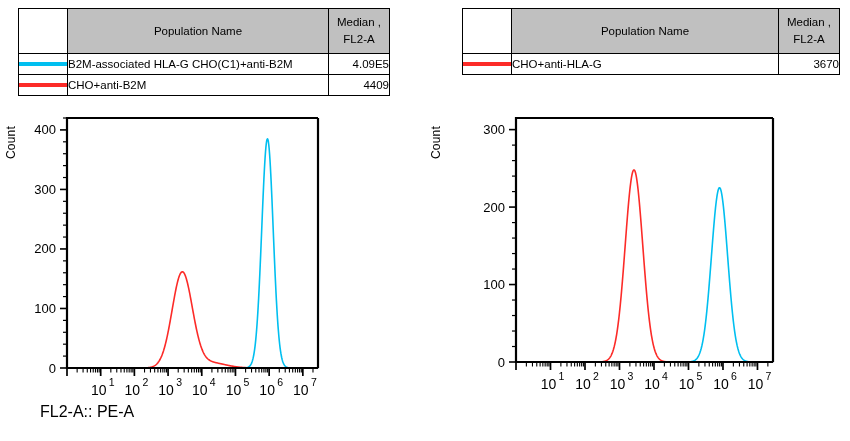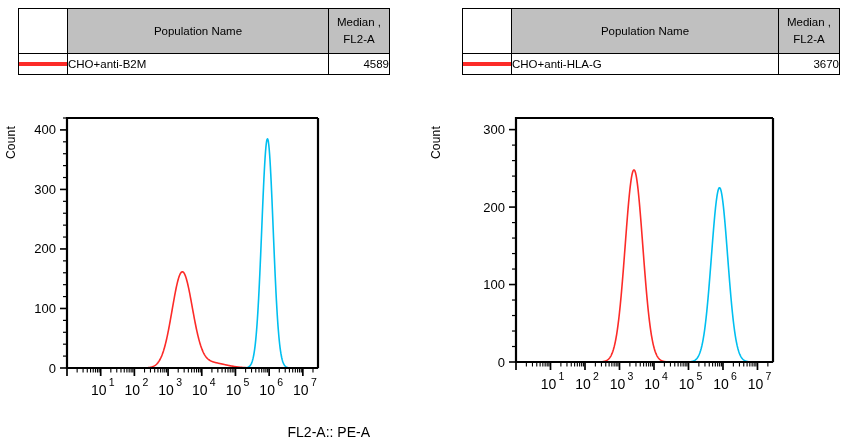--- a/index.html
+++ b/index.html
@@ -98,24 +98,24 @@
     top: 126px;
     width: 16px;
     text-align: center;
     font-size: 12px;
     writing-mode: vertical-rl;
     transform: rotate(180deg);
     letter-spacing: 0.2px;
   }
   .axis-x-title {
     position: absolute;
-    top: 424px;
+    top: 403px;
     width: 330px;
-    text-align: right;
-    font-size: 14px;
+    text-align: left;
+    font-size: 16px;
   }
   #panel-left  .axis-x-title { left: 40px; }
 
   svg { display: block; }
   .tick-txt { font-family: "Liberation Sans", sans-serif; fill: #000; }
 </style>
 </head>
 <body>
 
 <div class="panel" id="panel-left">
@@ -129,24 +129,31 @@
         </th>
         <th class="col-median">
           <span class="th-median">Median ,</span>
           <span class="th-median">FL2-A</span>
         </th>
       </tr>
     </thead>
     <tbody>
       <tr>
         <td class="cell-swatch">
+          <span class="swatch-line" id="sw-l0" style="background: rgb(0, 191, 240);"></span>
+        </td>
+        <td class="cell-name">B2M-associated HLA-G CHO(C1)+anti-B2M</td>
+        <td class="cell-median">4.09E5</td>
+      </tr>
+      <tr>
+        <td class="cell-swatch">
           <span class="swatch-line" id="sw-l1" style="background: rgb(252, 43, 40);"></span>
         </td>
         <td class="cell-name">CHO+anti-B2M</td>
-        <td class="cell-median">4589</td>
+        <td class="cell-median">4409</td>
       </tr>
     </tbody>
   </table>
 
   <div class="axis-y-title">Count</div>
 
   <div class="plot-wrap">
     <svg id="svg-left" width="425" height="300" viewBox="0 0 425 300">
         <polyline points="67.00,264.00 67.40,264.00 67.81,264.00 68.21,264.00 68.62,264.00 69.02,264.00 69.43,264.00 69.83,264.00 70.23,264.00 70.64,264.00 71.04,264.00 71.45,264.00 71.85,264.00 72.26,264.00 72.66,264.00 73.06,264.00 73.47,264.00 73.87,264.00 74.28,264.00 74.68,264.00 75.09,264.00 75.49,264.00 75.89,264.00 76.30,264.00 76.70,264.00 77.11,264.00 77.51,264.00 77.92,264.00 78.32,264.00 78.72,264.00 79.13,264.00 79.53,264.00 79.94,264.00 80.34,264.00 80.75,264.00 81.15,264.00 81.55,264.00 81.96,264.00 82.36,264.00 82.77,264.00 83.17,264.00 83.58,264.00 83.98,264.00 84.38,264.00 84.79,264.00 85.19,264.00 85.60,264.00 86.00,264.00 86.41,264.00 86.81,264.00 87.21,264.00 87.62,264.00 88.02,264.00 88.43,264.00 88.83,264.00 89.24,264.00 89.64,264.00 90.04,264.00 90.45,264.00 90.85,264.00 91.26,264.00 91.66,264.00 92.07,264.00 92.47,264.00 92.87,264.00 93.28,264.00 93.68,264.00 94.09,264.00 94.49,264.00 94.90,264.00 95.30,264.00 95.70,264.00 96.11,264.00 96.51,264.00 96.92,264.00 97.32,264.00 97.73,264.00 98.13,264.00 98.54,264.00 98.94,264.00 99.34,264.00 99.75,264.00 100.15,264.00 100.56,264.00 100.96,264.00 101.37,264.00 101.77,264.00 102.17,264.00 102.58,264.00 102.98,264.00 103.39,264.00 103.79,264.00 104.20,264.00 104.60,264.00 105.00,264.00 105.41,264.00 105.81,264.00 106.22,264.00 106.62,264.00 107.03,264.00 107.43,264.00 107.83,264.00 108.24,264.00 108.64,264.00 109.05,264.00 109.45,264.00 109.86,264.00 110.26,264.00 110.66,264.00 111.07,264.00 111.47,264.00 111.88,264.00 112.28,264.00 112.69,264.00 113.09,264.00 113.49,264.00 113.90,264.00 114.30,264.00 114.71,264.00 115.11,264.00 115.52,264.00 115.92,264.00 116.32,264.00 116.73,264.00 117.13,264.00 117.54,264.00 117.94,264.00 118.35,264.00 118.75,264.00 119.15,264.00 119.56,264.00 119.96,264.00 120.37,264.00 120.77,264.00 121.18,264.00 121.58,264.00 121.98,264.00 122.39,264.00 122.79,264.00 123.20,264.00 123.60,264.00 124.01,264.00 124.41,264.00 124.81,264.00 125.22,264.00 125.62,264.00 126.03,264.00 126.43,264.00 126.84,264.00 127.24,264.00 127.64,264.00 128.05,264.00 128.45,264.00 128.86,264.00 129.26,264.00 129.67,264.00 130.07,264.00 130.47,264.00 130.88,264.00 131.28,264.00 131.69,264.00 132.09,264.00 132.50,264.00 132.90,264.00 133.30,264.00 133.71,264.00 134.11,264.00 134.52,264.00 134.92,264.00 135.33,264.00 135.73,264.00 136.13,264.00 136.54,264.00 136.94,264.00 137.35,264.00 137.75,264.00 138.16,264.00 138.56,264.00 138.96,264.00 139.37,264.00 139.77,264.00 140.18,264.00 140.58,264.00 140.99,264.00 141.39,264.00 141.79,264.00 142.20,264.00 142.60,264.00 143.01,264.00 143.41,264.00 143.82,264.00 144.22,264.00 144.62,264.00 145.03,264.00 145.43,264.00 145.84,264.00 146.24,263.83 146.65,263.80 147.05,263.78 147.45,263.74 147.86,263.70 148.26,263.66 148.67,263.61 149.07,263.56 149.48,263.50 149.88,263.43 150.28,263.35 150.69,263.26 151.09,263.17 151.50,263.06 151.90,262.94 152.31,262.80 152.71,262.66 153.11,262.49 153.52,262.31 153.92,262.10 154.33,261.88 154.73,261.64 155.14,261.37 155.54,261.07 155.94,260.75 156.35,260.40 156.75,260.01 157.16,259.59 157.56,259.13 157.97,258.64 158.37,258.10 158.78,257.53 159.18,256.90 159.58,256.23 159.99,255.51 160.39,254.74 160.80,253.91 161.20,253.02 161.61,252.08 162.01,251.08 162.41,250.01 162.82,248.88 163.22,247.69 163.63,246.43 164.03,245.10 164.44,243.71 164.84,242.24 165.24,240.71 165.65,239.11 166.05,237.44 166.46,235.71 166.86,233.91 167.27,232.05 167.67,230.12 168.07,228.14 168.48,226.11 168.88,224.02 169.29,221.88 169.69,219.70 170.10,217.48 170.50,215.23 170.90,212.95 171.31,210.65 171.71,208.33 172.12,206.01 172.52,203.68 172.93,201.36 173.33,199.06 173.73,196.78 174.14,194.53 174.54,192.31 174.95,190.15 175.35,188.04 175.76,185.99 176.16,184.02 176.56,182.13 176.97,180.32 177.37,178.61 177.78,177.00 178.18,175.51 178.59,174.13 178.99,172.87 179.39,171.74 179.80,170.75 180.20,169.89 180.61,169.17 181.01,168.60 181.42,168.18 181.82,167.91 182.22,167.78 182.63,167.81 183.03,167.99 183.44,168.32 183.84,168.79 184.25,169.41 184.65,170.17 185.05,171.07 185.46,172.10 185.86,173.26 186.27,174.54 186.67,175.94 187.08,177.45 187.48,179.06 187.88,180.77 188.29,182.56 188.69,184.44 189.10,186.39 189.50,188.40 189.91,190.46 190.31,192.57 190.71,194.73 191.12,196.91 191.52,199.11 191.93,201.33 192.33,203.56 192.74,205.78 193.14,208.00 193.54,210.20 193.95,212.38 194.35,214.54 194.76,216.66 195.16,218.74 195.57,220.78 195.97,222.78 196.37,224.72 196.78,226.61 197.18,228.44 197.59,230.21 197.99,231.92 198.40,233.56 198.80,235.14 199.20,236.66 199.61,238.10 200.01,239.48 200.42,240.80 200.82,242.05 201.23,243.23 201.63,244.35 202.03,245.41 202.44,246.41 202.84,247.35 203.25,248.23 203.65,249.05 204.06,249.82 204.46,250.54 204.86,251.21 205.27,251.84 205.67,252.42 206.08,252.96 206.48,253.45 206.89,253.92 207.29,254.34 207.69,254.74 208.10,255.10 208.50,255.43 208.91,255.74 209.31,256.03 209.72,256.29 210.12,256.53 210.52,256.75 210.93,256.96 211.33,257.15 211.74,257.33 212.14,257.50 212.55,257.65 212.95,257.79 213.35,257.93 213.76,258.06 214.16,258.18 214.57,258.29 214.97,258.40 215.38,258.51 215.78,258.61 216.18,258.71 216.59,258.81 216.99,258.90 217.40,258.99 217.80,259.08 218.21,259.17 218.61,259.26 219.02,259.35 219.42,259.44 219.82,259.53 220.23,259.62 220.63,259.70 221.04,259.79 221.44,259.88 221.85,259.97 222.25,260.06 222.65,260.15 223.06,260.24 223.46,260.33 223.87,260.41 224.27,260.50 224.68,260.59 225.08,260.68 225.48,260.77 225.89,260.86 226.29,260.95 226.70,261.03 227.10,261.12 227.51,261.21 227.91,261.29 228.31,261.38 228.72,261.46 229.12,261.54 229.53,261.62 229.93,261.70 230.34,261.78 230.74,261.86 231.14,261.94 231.55,262.01 231.95,262.09 232.36,262.16 232.76,262.23 233.17,262.30 233.57,262.37 233.97,262.44 234.38,262.50 234.78,262.56 235.19,262.62 235.59,262.68 236.00,262.74 236.40,262.80 236.80,262.85 237.21,262.91 237.61,262.96 238.02,263.01 238.42,263.05 238.83,263.10 239.23,263.14 239.63,263.19 240.04,263.23 240.44,263.27 240.85,263.31 241.25,263.34 241.66,263.38 242.06,263.41 242.46,263.44 242.87,263.48 243.27,263.50 243.68,263.53 244.08,263.56 244.49,263.59 244.89,263.61 245.29,263.63 245.70,263.66 246.10,263.68 246.51,263.70 246.91,263.71 247.32,263.73 247.72,263.75 248.12,263.77 248.53,263.78 248.93,263.80 249.34,263.81 249.74,263.82 250.15,263.83 250.55,263.85 250.95,264.00 251.36,264.00 251.76,264.00 252.17,264.00 252.57,264.00 252.98,264.00 253.38,264.00 253.78,264.00 254.19,264.00 254.59,264.00 255.00,264.00 255.40,264.00 255.81,264.00 256.21,264.00 256.61,264.00 257.02,264.00 257.42,264.00 257.83,264.00 258.23,264.00 258.64,264.00 259.04,264.00 259.44,264.00 259.85,264.00 260.25,264.00 260.66,264.00 261.06,264.00 261.47,264.00 261.87,264.00 262.27,264.00 262.68,264.00 263.08,264.00 263.49,264.00 263.89,264.00 264.30,264.00 264.70,264.00 265.10,264.00 265.51,264.00 265.91,264.00 266.32,264.00 266.72,264.00 267.13,264.00 267.53,264.00 267.93,264.00 268.34,264.00 268.74,264.00 269.15,264.00 269.55,264.00 269.96,264.00 270.36,264.00 270.76,264.00 271.17,264.00 271.57,264.00 271.98,264.00 272.38,264.00 272.79,264.00 273.19,264.00 273.59,264.00 274.00,264.00 274.40,264.00 274.81,264.00 275.21,264.00 275.62,264.00 276.02,264.00 276.42,264.00 276.83,264.00 277.23,264.00 277.64,264.00 278.04,264.00 278.45,264.00 278.85,264.00 279.26,264.00 279.66,264.00 280.06,264.00 280.47,264.00 280.87,264.00 281.28,264.00 281.68,264.00 282.09,264.00 282.49,264.00 282.89,264.00 283.30,264.00 283.70,264.00 284.11,264.00 284.51,264.00 284.92,264.00 285.32,264.00 285.72,264.00 286.13,264.00 286.53,264.00 286.94,264.00 287.34,264.00 287.75,264.00 288.15,264.00 288.55,264.00 288.96,264.00 289.36,264.00 289.77,264.00 290.17,264.00 290.58,264.00 290.98,264.00 291.38,264.00 291.79,264.00 292.19,264.00 292.60,264.00 293.00,264.00 293.41,264.00 293.81,264.00 294.21,264.00 294.62,264.00 295.02,264.00 295.43,264.00 295.83,264.00 296.24,264.00 296.64,264.00 297.04,264.00 297.45,264.00 297.85,264.00 298.26,264.00 298.66,264.00 299.07,264.00 299.47,264.00 299.87,264.00 300.28,264.00 300.68,264.00 301.09,264.00 301.49,264.00 301.90,264.00 302.30,264.00 302.70,264.00 303.11,264.00 303.51,264.00 303.92,264.00 304.32,264.00 304.73,264.00 305.13,264.00 305.53,264.00 305.94,264.00 306.34,264.00 306.75,264.00 307.15,264.00 307.56,264.00 307.96,264.00 308.36,264.00 308.77,264.00 309.17,264.00 309.58,264.00 309.98,264.00 310.39,264.00 310.79,264.00 311.19,264.00 311.60,264.00 312.00,264.00 312.41,264.00 312.81,264.00 313.22,264.00 313.62,264.00 314.02,264.00 314.43,264.00 314.83,264.00 315.24,264.00 315.64,264.00 316.05,264.00 316.45,264.00 316.85,264.00 317.26,264.00 317.66,264.00" fill="none" stroke="#fc2b28" stroke-width="1.6" stroke-linejoin="round" stroke-linecap="round"></polyline>
         <polyline points="67.00,264.00 67.40,264.00 67.81,264.00 68.21,264.00 68.62,264.00 69.02,264.00 69.43,264.00 69.83,264.00 70.23,264.00 70.64,264.00 71.04,264.00 71.45,264.00 71.85,264.00 72.26,264.00 72.66,264.00 73.06,264.00 73.47,264.00 73.87,264.00 74.28,264.00 74.68,264.00 75.09,264.00 75.49,264.00 75.89,264.00 76.30,264.00 76.70,264.00 77.11,264.00 77.51,264.00 77.92,264.00 78.32,264.00 78.72,264.00 79.13,264.00 79.53,264.00 79.94,264.00 80.34,264.00 80.75,264.00 81.15,264.00 81.55,264.00 81.96,264.00 82.36,264.00 82.77,264.00 83.17,264.00 83.58,264.00 83.98,264.00 84.38,264.00 84.79,264.00 85.19,264.00 85.60,264.00 86.00,264.00 86.41,264.00 86.81,264.00 87.21,264.00 87.62,264.00 88.02,264.00 88.43,264.00 88.83,264.00 89.24,264.00 89.64,264.00 90.04,264.00 90.45,264.00 90.85,264.00 91.26,264.00 91.66,264.00 92.07,264.00 92.47,264.00 92.87,264.00 93.28,264.00 93.68,264.00 94.09,264.00 94.49,264.00 94.90,264.00 95.30,264.00 95.70,264.00 96.11,264.00 96.51,264.00 96.92,264.00 97.32,264.00 97.73,264.00 98.13,264.00 98.54,264.00 98.94,264.00 99.34,264.00 99.75,264.00 100.15,264.00 100.56,264.00 100.96,264.00 101.37,264.00 101.77,264.00 102.17,264.00 102.58,264.00 102.98,264.00 103.39,264.00 103.79,264.00 104.20,264.00 104.60,264.00 105.00,264.00 105.41,264.00 105.81,264.00 106.22,264.00 106.62,264.00 107.03,264.00 107.43,264.00 107.83,264.00 108.24,264.00 108.64,264.00 109.05,264.00 109.45,264.00 109.86,264.00 110.26,264.00 110.66,264.00 111.07,264.00 111.47,264.00 111.88,264.00 112.28,264.00 112.69,264.00 113.09,264.00 113.49,264.00 113.90,264.00 114.30,264.00 114.71,264.00 115.11,264.00 115.52,264.00 115.92,264.00 116.32,264.00 116.73,264.00 117.13,264.00 117.54,264.00 117.94,264.00 118.35,264.00 118.75,264.00 119.15,264.00 119.56,264.00 119.96,264.00 120.37,264.00 120.77,264.00 121.18,264.00 121.58,264.00 121.98,264.00 122.39,264.00 122.79,264.00 123.20,264.00 123.60,264.00 124.01,264.00 124.41,264.00 124.81,264.00 125.22,264.00 125.62,264.00 126.03,264.00 126.43,264.00 126.84,264.00 127.24,264.00 127.64,264.00 128.05,264.00 128.45,264.00 128.86,264.00 129.26,264.00 129.67,264.00 130.07,264.00 130.47,264.00 130.88,264.00 131.28,264.00 131.69,264.00 132.09,264.00 132.50,264.00 132.90,264.00 133.30,264.00 133.71,264.00 134.11,264.00 134.52,264.00 134.92,264.00 135.33,264.00 135.73,264.00 136.13,264.00 136.54,264.00 136.94,264.00 137.35,264.00 137.75,264.00 138.16,264.00 138.56,264.00 138.96,264.00 139.37,264.00 139.77,264.00 140.18,264.00 140.58,264.00 140.99,264.00 141.39,264.00 141.79,264.00 142.20,264.00 142.60,264.00 143.01,264.00 143.41,264.00 143.82,264.00 144.22,264.00 144.62,264.00 145.03,264.00 145.43,264.00 145.84,264.00 146.24,264.00 146.65,264.00 147.05,264.00 147.45,264.00 147.86,264.00 148.26,264.00 148.67,264.00 149.07,264.00 149.48,264.00 149.88,264.00 150.28,264.00 150.69,264.00 151.09,264.00 151.50,264.00 151.90,264.00 152.31,264.00 152.71,264.00 153.11,264.00 153.52,264.00 153.92,264.00 154.33,264.00 154.73,264.00 155.14,264.00 155.54,264.00 155.94,264.00 156.35,264.00 156.75,264.00 157.16,264.00 157.56,264.00 157.97,264.00 158.37,264.00 158.78,264.00 159.18,264.00 159.58,264.00 159.99,264.00 160.39,264.00 160.80,264.00 161.20,264.00 161.61,264.00 162.01,264.00 162.41,264.00 162.82,264.00 163.22,264.00 163.63,264.00 164.03,264.00 164.44,264.00 164.84,264.00 165.24,264.00 165.65,264.00 166.05,264.00 166.46,264.00 166.86,264.00 167.27,264.00 167.67,264.00 168.07,264.00 168.48,264.00 168.88,264.00 169.29,264.00 169.69,264.00 170.10,264.00 170.50,264.00 170.90,264.00 171.31,264.00 171.71,264.00 172.12,264.00 172.52,264.00 172.93,264.00 173.33,264.00 173.73,264.00 174.14,264.00 174.54,264.00 174.95,264.00 175.35,264.00 175.76,264.00 176.16,264.00 176.56,264.00 176.97,264.00 177.37,264.00 177.78,264.00 178.18,264.00 178.59,264.00 178.99,264.00 179.39,264.00 179.80,264.00 180.20,264.00 180.61,264.00 181.01,264.00 181.42,264.00 181.82,264.00 182.22,264.00 182.63,264.00 183.03,264.00 183.44,264.00 183.84,264.00 184.25,264.00 184.65,264.00 185.05,264.00 185.46,264.00 185.86,264.00 186.27,264.00 186.67,264.00 187.08,264.00 187.48,264.00 187.88,264.00 188.29,264.00 188.69,264.00 189.10,264.00 189.50,264.00 189.91,264.00 190.31,264.00 190.71,264.00 191.12,264.00 191.52,264.00 191.93,264.00 192.33,264.00 192.74,264.00 193.14,264.00 193.54,264.00 193.95,264.00 194.35,264.00 194.76,264.00 195.16,264.00 195.57,264.00 195.97,264.00 196.37,264.00 196.78,264.00 197.18,264.00 197.59,264.00 197.99,264.00 198.40,264.00 198.80,264.00 199.20,264.00 199.61,264.00 200.01,264.00 200.42,264.00 200.82,264.00 201.23,264.00 201.63,264.00 202.03,264.00 202.44,264.00 202.84,264.00 203.25,264.00 203.65,264.00 204.06,264.00 204.46,264.00 204.86,264.00 205.27,264.00 205.67,264.00 206.08,264.00 206.48,264.00 206.89,264.00 207.29,264.00 207.69,264.00 208.10,264.00 208.50,264.00 208.91,264.00 209.31,264.00 209.72,264.00 210.12,264.00 210.52,264.00 210.93,264.00 211.33,264.00 211.74,264.00 212.14,264.00 212.55,264.00 212.95,264.00 213.35,264.00 213.76,264.00 214.16,264.00 214.57,264.00 214.97,264.00 215.38,264.00 215.78,264.00 216.18,264.00 216.59,264.00 216.99,264.00 217.40,264.00 217.80,264.00 218.21,264.00 218.61,264.00 219.02,264.00 219.42,264.00 219.82,264.00 220.23,264.00 220.63,264.00 221.04,264.00 221.44,264.00 221.85,264.00 222.25,264.00 222.65,264.00 223.06,264.00 223.46,264.00 223.87,264.00 224.27,264.00 224.68,264.00 225.08,264.00 225.48,264.00 225.89,264.00 226.29,264.00 226.70,264.00 227.10,264.00 227.51,264.00 227.91,264.00 228.31,264.00 228.72,264.00 229.12,264.00 229.53,264.00 229.93,264.00 230.34,264.00 230.74,264.00 231.14,264.00 231.55,264.00 231.95,264.00 232.36,264.00 232.76,264.00 233.17,264.00 233.57,264.00 233.97,264.00 234.38,264.00 234.78,264.00 235.19,264.00 235.59,264.00 236.00,264.00 236.40,264.00 236.80,264.00 237.21,264.00 237.61,264.00 238.02,264.00 238.42,264.00 238.83,264.00 239.23,264.00 239.63,264.00 240.04,264.00 240.44,264.00 240.85,264.00 241.25,264.00 241.66,264.00 242.06,264.00 242.46,264.00 242.87,264.00 243.27,264.00 243.68,264.00 244.08,264.00 244.49,264.00 244.89,264.00 245.29,264.00 245.70,263.83 246.10,263.78 246.51,263.72 246.91,263.63 247.32,263.53 247.72,263.40 248.12,263.23 248.53,263.03 248.93,262.78 249.34,262.47 249.74,262.09 250.15,261.63 250.55,261.07 250.95,260.40 251.36,259.60 251.76,258.65 252.17,257.52 252.57,256.20 252.98,254.65 253.38,252.85 253.78,250.77 254.19,248.38 254.59,245.65 255.00,242.55 255.40,239.04 255.81,235.12 256.21,230.74 256.61,225.88 257.02,220.54 257.42,214.69 257.83,208.34 258.23,201.48 258.64,194.12 259.04,186.28 259.44,177.99 259.85,169.29 260.25,160.23 260.66,150.87 261.06,141.28 261.47,131.54 261.87,121.73 262.27,111.96 262.68,102.32 263.08,92.93 263.49,83.89 263.89,75.32 264.30,67.32 264.70,60.00 265.10,53.46 265.51,47.79 265.91,43.07 266.32,39.37 266.72,36.74 267.13,35.23 267.53,34.85 267.93,35.61 268.34,37.50 268.74,40.49 269.15,44.53 269.55,49.58 269.96,55.55 270.36,62.36 270.76,69.92 271.17,78.12 271.57,86.86 271.98,96.03 272.38,105.51 272.79,115.21 273.19,125.00 273.59,134.80 274.00,144.50 274.40,154.02 274.81,163.29 275.21,172.24 275.62,180.80 276.02,188.94 276.42,196.62 276.83,203.82 277.23,210.51 277.64,216.70 278.04,222.38 278.45,227.56 278.85,232.25 279.26,236.48 279.66,240.26 280.06,243.62 280.47,246.60 280.87,249.21 281.28,251.49 281.68,253.48 282.09,255.19 282.49,256.66 282.89,257.92 283.30,258.98 283.70,259.88 284.11,260.64 284.51,261.27 284.92,261.79 285.32,262.22 285.72,262.58 286.13,262.87 286.53,263.10 286.94,263.29 287.34,263.44 287.75,263.57 288.15,263.66 288.55,263.74 288.96,263.80 289.36,263.85 289.77,264.00 290.17,264.00 290.58,264.00 290.98,264.00 291.38,264.00 291.79,264.00 292.19,264.00 292.60,264.00 293.00,264.00 293.41,264.00 293.81,264.00 294.21,264.00 294.62,264.00 295.02,264.00 295.43,264.00 295.83,264.00 296.24,264.00 296.64,264.00 297.04,264.00 297.45,264.00 297.85,264.00 298.26,264.00 298.66,264.00 299.07,264.00 299.47,264.00 299.87,264.00 300.28,264.00 300.68,264.00 301.09,264.00 301.49,264.00 301.90,264.00 302.30,264.00 302.70,264.00 303.11,264.00 303.51,264.00 303.92,264.00 304.32,264.00 304.73,264.00 305.13,264.00 305.53,264.00 305.94,264.00 306.34,264.00 306.75,264.00 307.15,264.00 307.56,264.00 307.96,264.00 308.36,264.00 308.77,264.00 309.17,264.00 309.58,264.00 309.98,264.00 310.39,264.00 310.79,264.00 311.19,264.00 311.60,264.00 312.00,264.00 312.41,264.00 312.81,264.00 313.22,264.00 313.62,264.00 314.02,264.00 314.43,264.00 314.83,264.00 315.24,264.00 315.64,264.00 316.05,264.00 316.45,264.00 316.85,264.00 317.26,264.00 317.66,264.00" fill="none" stroke="#00bff0" stroke-width="1.6" stroke-linejoin="round" stroke-linecap="round"></polyline>

